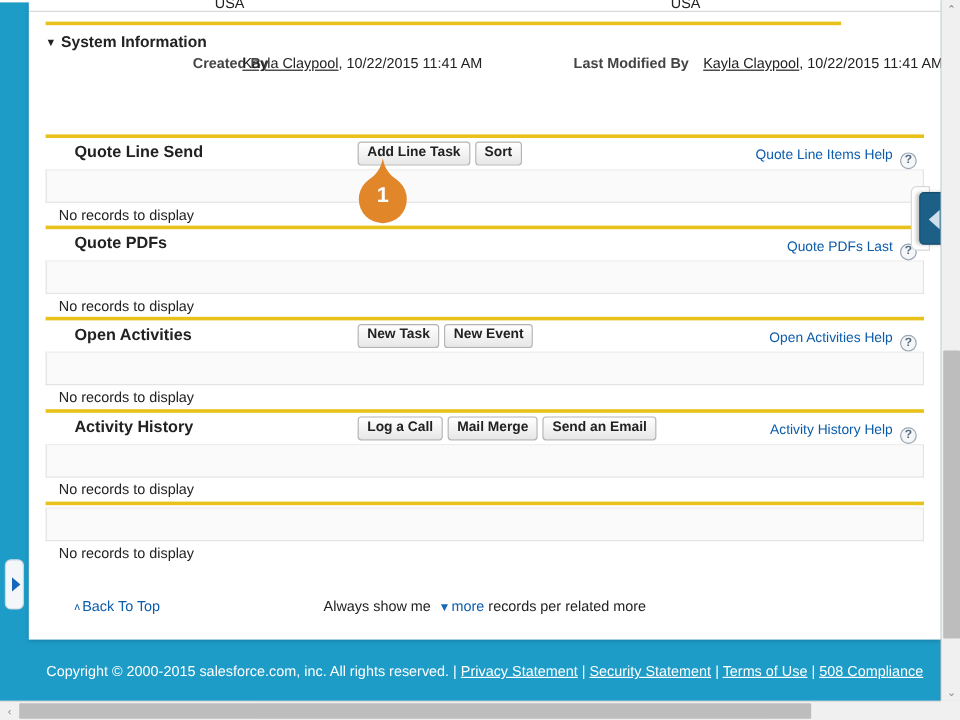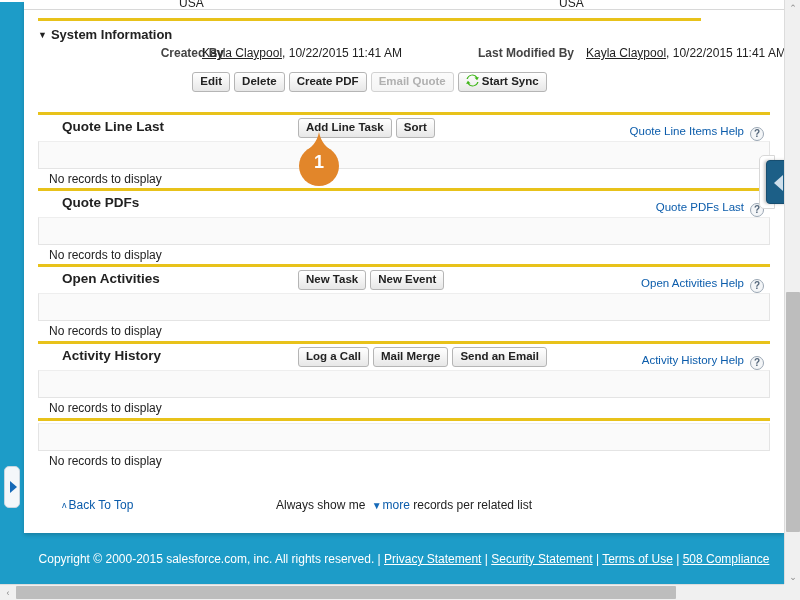--- a/index.html
+++ b/index.html
@@ -406,32 +406,26 @@
       </div>
 
       <div class="field-row">
         <span class="field-label" style="left:60px; width:140px;">Created By</span>
         <span class="field-value" style="left:178px;"><a class="ulink" href="#">Kayla Claypool</a><span>, 10/22/2015 11:41 AM</span></span>
 
         <span class="field-label" style="left:400px; width:150px;">Last Modified By</span>
         <span class="field-value" style="left:562px;"><a class="ulink" href="#">Kayla Claypool</a><span>, 10/22/2015 11:41 AM</span></span>
       </div>
 
-      <div class="btn-row">
-        <span class="btn">Edit</span><span class="btn">Delete</span><span class="btn">Create PDF</span><span class="btn disabled">Email Quote</span><span class="btn"><span class="sync-ico"><svg viewBox="0 0 16 16" width="13" height="13">
-              <path d="M2.2 6.2 A5.6 5.6 0 0 1 12.4 4.3 L10.4 4.3 L13.6 7.6 L15.9 3.9 L14.1 3.9 A7.6 7.6 0 0 0 0.6 6.2 Z" fill="#3fb618"></path>
-              <path d="M13.8 9.8 A5.6 5.6 0 0 1 3.6 11.7 L5.6 11.7 L2.4 8.4 L0.1 12.1 L1.9 12.1 A7.6 7.6 0 0 0 15.4 9.8 Z" fill="#3fb618"></path>
-              </svg></span><span>Start Sync</span></span>
-      </div>
     </div>
 
     <div class="rl" style="top:112px;">
       <div class="gold-bar"></div>
       <div class="rl-head">
-        <span class="rl-title">Quote Line Last</span>
+        <span class="rl-title">Quote Line Send</span>
         <span class="rl-btns">
           <span class="btn">Add Line Task</span><span class="btn">Sort</span>
         </span>
         <span class="rl-help"><a href="#">Quote Line Items Help</a><span class="qmark">?</span></span>
       </div>
       <div class="rl-body">
         <div class="rl-empty">No records to display</div>
       </div>
     </div>
 
@@ -476,21 +470,21 @@
 
     <div class="rl" style="top:418px;">
       <div class="gold-bar"></div>
       <div class="rl-body">
         <div class="rl-empty">No records to display</div>
       </div>
     </div>
 
     <div id="card-foot">
       <span id="back-top"><span class="caret">ʌ</span><a href="#">Back To Top</a></span>
-      <span id="show-more"><span>Always show me </span><span class="dn">▼</span><a href="#">more</a><span> records per related list</span></span>
+      <span id="show-more"><span>Always show me </span><span class="dn">▼</span><a href="#">more</a><span> records per related more</span></span>
     </div>
 
   </div>
 
   <div id="copyright">
     <span>Copyright © 2000-2015 salesforce.com, inc. All rights reserved. | </span><a href="#">Privacy Statement</a><span> | </span><a href="#">Security Statement</a><span> | </span><a href="#">Terms of Use</a><span> | </span><a href="#">508 Compliance</a>
   </div>
 
   <div id="marker">
     <svg class="drop" viewBox="0 0 44 56">

